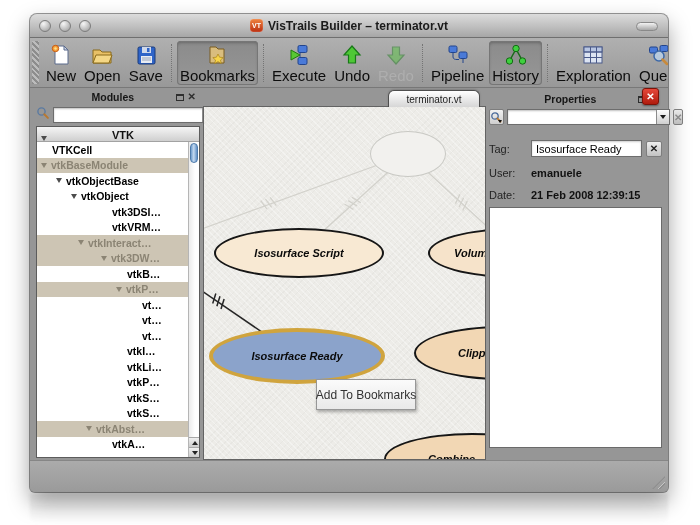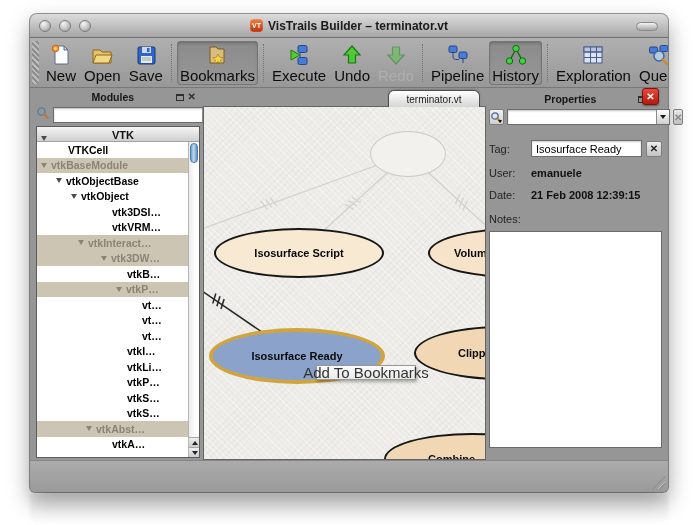--- a/index.html
+++ b/index.html
@@ -92,25 +92,25 @@
   .tab{position:absolute;right:6px;top:2px;width:92px;height:17px;z-index:3;
     background:linear-gradient(#ffffff,#d6d6d6);border:1px solid #4e4e4e;border-bottom:none;
     border-radius:6px 6px 0 0;display:flex;align-items:center;justify-content:center;
     font-size:10px;color:#1c1c1c;box-shadow:0 -1px 2px rgba(0,0,0,.15);margin-left:20px;}
   .canvas{position:absolute;left:0;top:18px;width:283px;height:354px;overflow:hidden;
     border:1px solid #636363;background:#edecE8;
     background-image:repeating-linear-gradient(45deg,rgba(255,255,255,.35) 0 1px,transparent 1px 4px),
       repeating-linear-gradient(-45deg,rgba(120,120,115,.05) 0 1px,transparent 1px 5px);}
   .edges{position:absolute;left:0;top:0;}
   .node{position:absolute;border-radius:50%;display:flex;align-items:center;justify-content:center;
-    font-size:11px;font-weight:bold;color:#0a0a0a;}
+    font-size:11px;font-weight:bold;color:#0a0a0a;font-style:italic;}
   .node .lbl-abs{position:absolute;top:50%;transform:translateY(-50%);white-space:nowrap;}
-  .tooltip{position:absolute;left:112px;top:258px;width:100px;height:15px;z-index:4;
+  .tooltip{position:absolute;left:112px;top:272px;width:100px;height:31px;z-index:4;
     background:linear-gradient(#fbfbfb,#e9e9e9);border:1px solid #979797;box-shadow:1px 2px 3px rgba(0,0,0,.3);
-    display:flex;align-items:center;justify-content:center;font-size:15px;color:#333;white-space:nowrap;}
+    display:flex;align-items:center;justify-content:center;font-size:12px;color:#333;white-space:nowrap;}
 
   
   .props{position:absolute;left:459px;top:4px;width:173px;height:356px;display:flex;flex-direction:column;}
   .close-view{position:absolute;left:612px;top:0px;width:17px;height:17px;border-radius:3px;z-index:5;
     background:linear-gradient(#e5483a,#b01c0e);border:1px solid #7e1208;color:#fff;
     font-size:10px;font-weight:bold;display:flex;align-items:center;justify-content:center;
     box-shadow:0 1px 2px rgba(0,0,0,.4);}
   .prop-row{display:flex;align-items:center;margin-top:10px;}
   .prop-label{width:42px;font-size:11px;color:#242424;}
   .prop-value{font-size:11px;font-weight:bold;color:#111;}
@@ -299,21 +299,21 @@
             </span>
         </span>
         <span class="sq-btn">✕</span>
       </div>
       <div class="tree">
         <div class="tree-head">
           <span class="tri"></span>
           <span class="tree-head-label">VTK</span>
         </div>
         <div class="tree-body">
-            <div class="tree-row" style="padding-left: 20px;">
+            <div class="tree-row" style="padding-left: 4px;">
               <span class="tri-spacer"></span>
               <span>VTKCell</span>
             </div>
             <div class="tree-row abstract" style="padding-left: 4px;">
               <span class="tri"></span>
               <span>vtkBaseModule</span>
             </div>
             <div class="tree-row" style="padding-left: 19px;">
               <span class="tri"></span>
               <span>vtkObjectBase</span>
@@ -477,21 +477,20 @@
         <span class="tag-clear">✕</span>
       </div>
       <div class="prop-row">
         <span class="prop-label">User:</span>
         <span class="prop-value">emanuele</span>
       </div>
       <div class="prop-row">
         <span class="prop-label">Date:</span>
         <span class="prop-value">21 Feb 2008 12:39:15</span>
       </div>
-      <div class="notes-label">Notes:</div>
       <div class="notes-area"></div>
     </div>
   </div>
 
   <div class="statusbar">
     <div class="grip"></div>
   </div>
 </div>
 
 <div class="reflection"></div>

